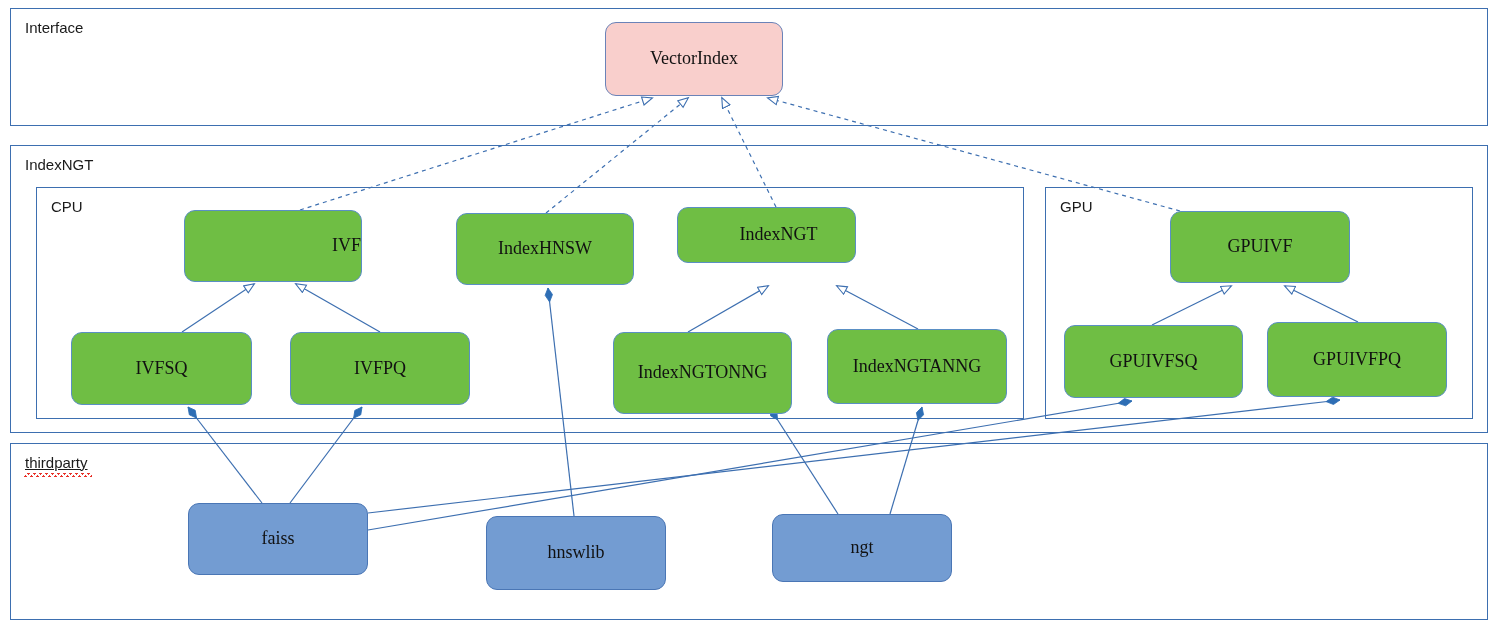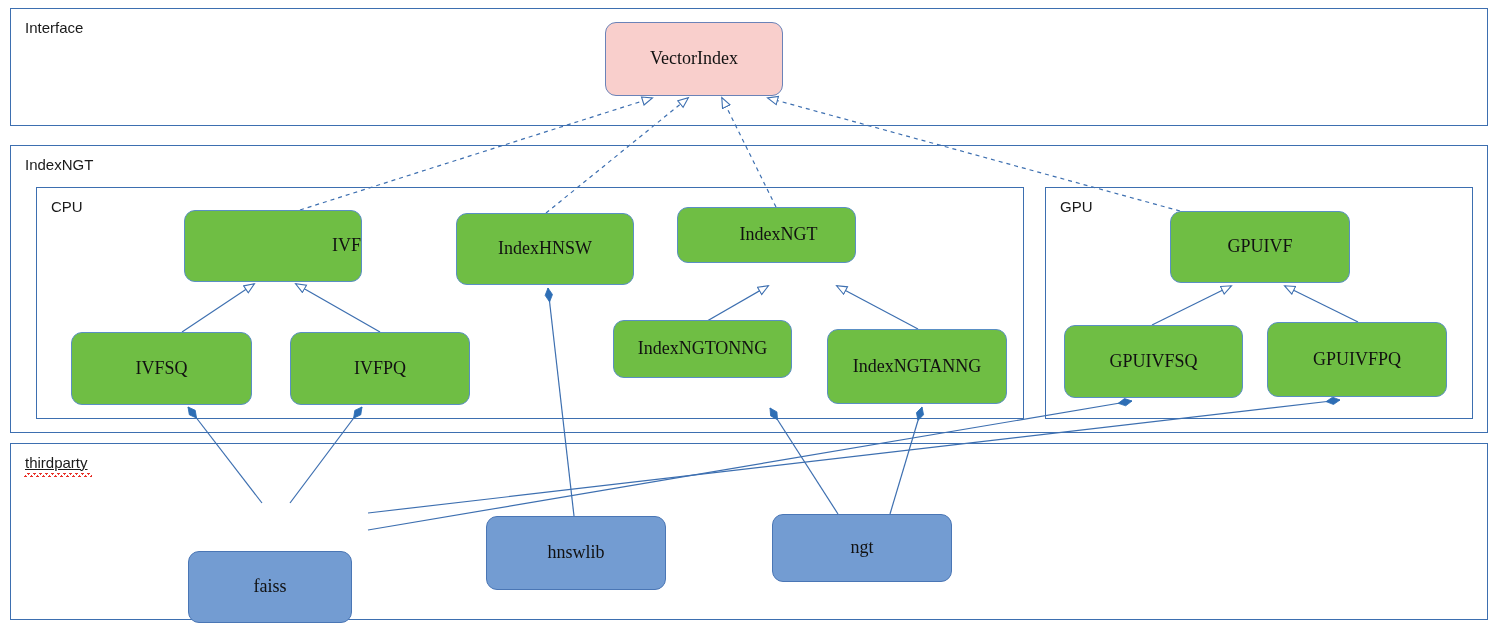--- a/index.html
+++ b/index.html
@@ -87,33 +87,33 @@
       </div>
       <div class="node green" style="left: 1170px; top: 211px; width: 180px; height: 72px;">
         <span>GPUIVF</span>
       </div>
       <div class="node green" style="left: 71px; top: 332px; width: 181px; height: 73px;">
         <span>IVFSQ</span>
       </div>
       <div class="node green" style="left: 290px; top: 332px; width: 180px; height: 73px;">
         <span>IVFPQ</span>
       </div>
-      <div class="node green" style="left: 613px; top: 320px; width: 179px; height: 58px;">
+      <div class="node green" style="left: 613px; top: 332px; width: 179px; height: 82px;">
         <span>IndexNGTONNG</span>
       </div>
       <div class="node green" style="left: 827px; top: 329px; width: 180px; height: 75px;">
         <span>IndexNGTANNG</span>
       </div>
       <div class="node green" style="left: 1064px; top: 325px; width: 179px; height: 73px;">
         <span>GPUIVFSQ</span>
       </div>
       <div class="node green" style="left: 1267px; top: 322px; width: 180px; height: 75px;">
         <span>GPUIVFPQ</span>
       </div>
-      <div class="node blue" style="left: 188px; top: 503px; width: 164px; height: 72px; margin-top: 48px;">
+      <div class="node blue" style="left: 188px; top: 503px; width: 180px; height: 72px;">
         <span>faiss</span>
       </div>
       <div class="node blue" style="left: 486px; top: 516px; width: 180px; height: 74px;">
         <span>hnswlib</span>
       </div>
       <div class="node blue" style="left: 772px; top: 514px; width: 180px; height: 68px;">
         <span>ngt</span>
       </div>
     </div>
 

